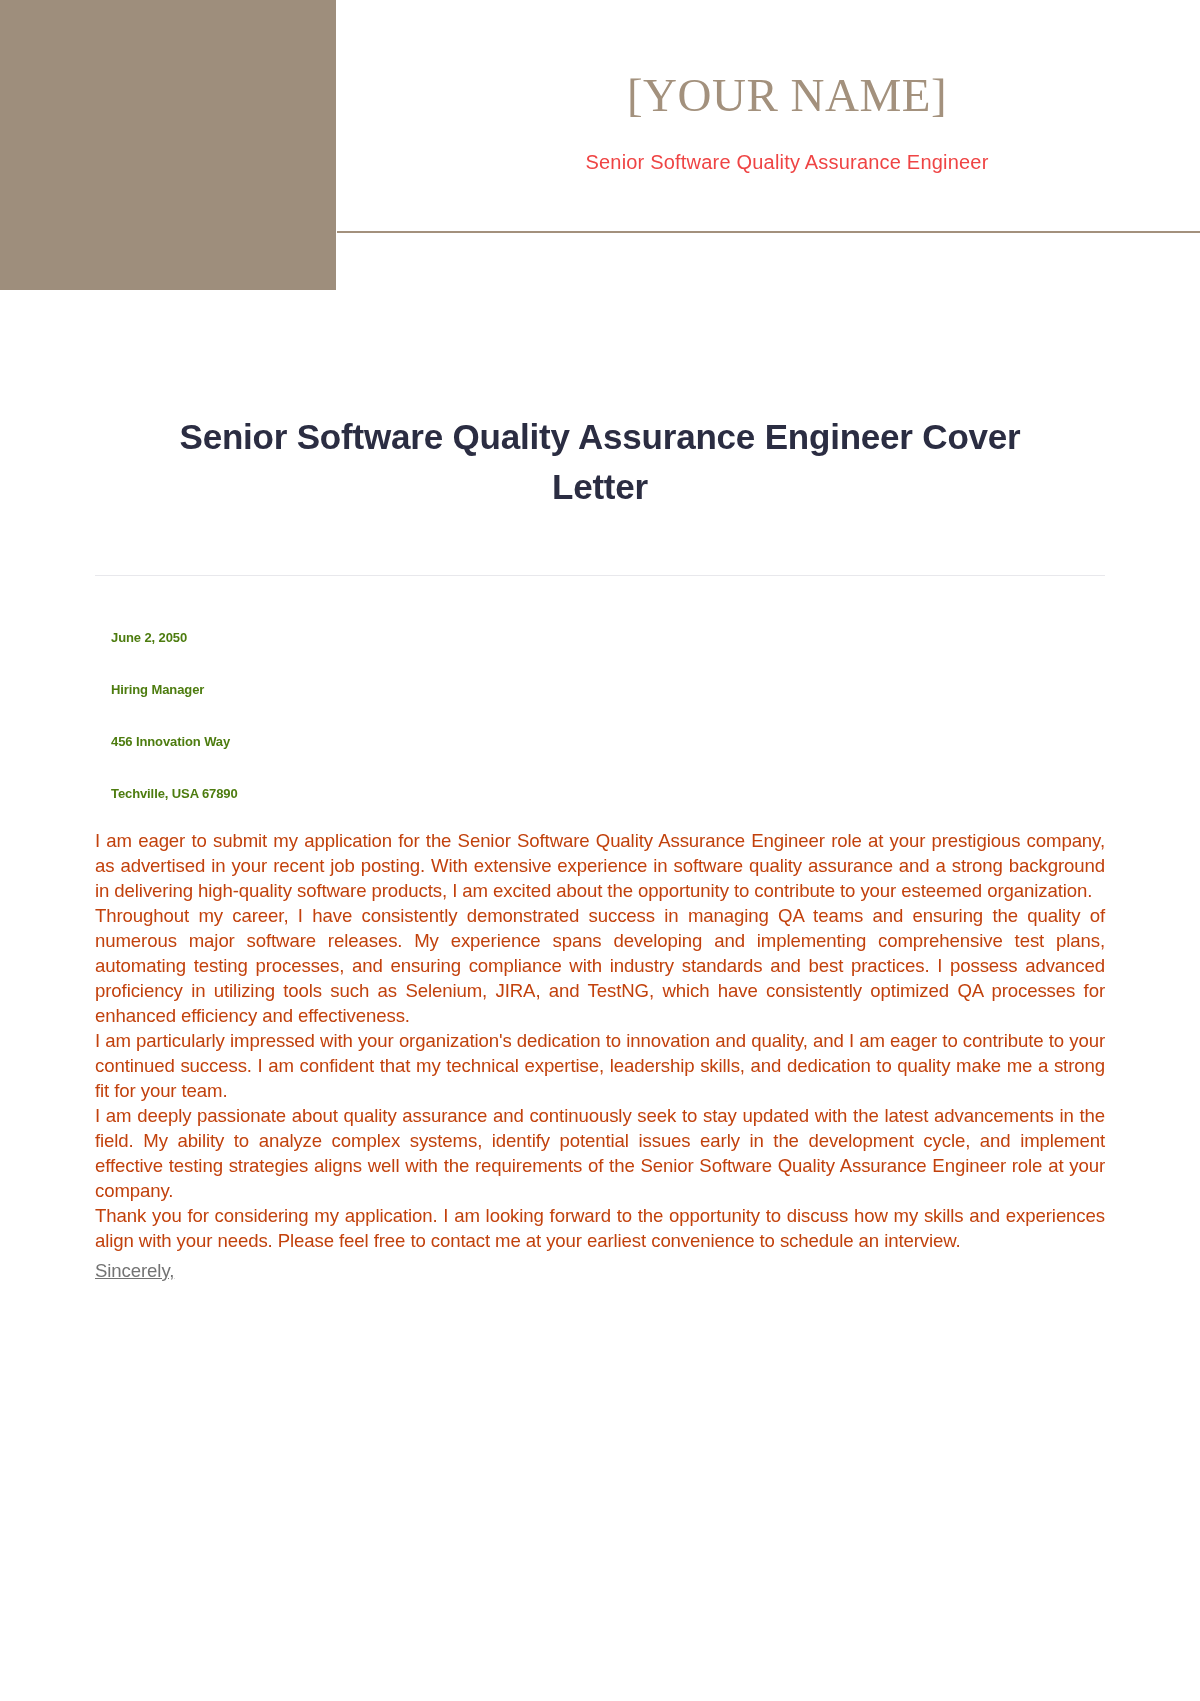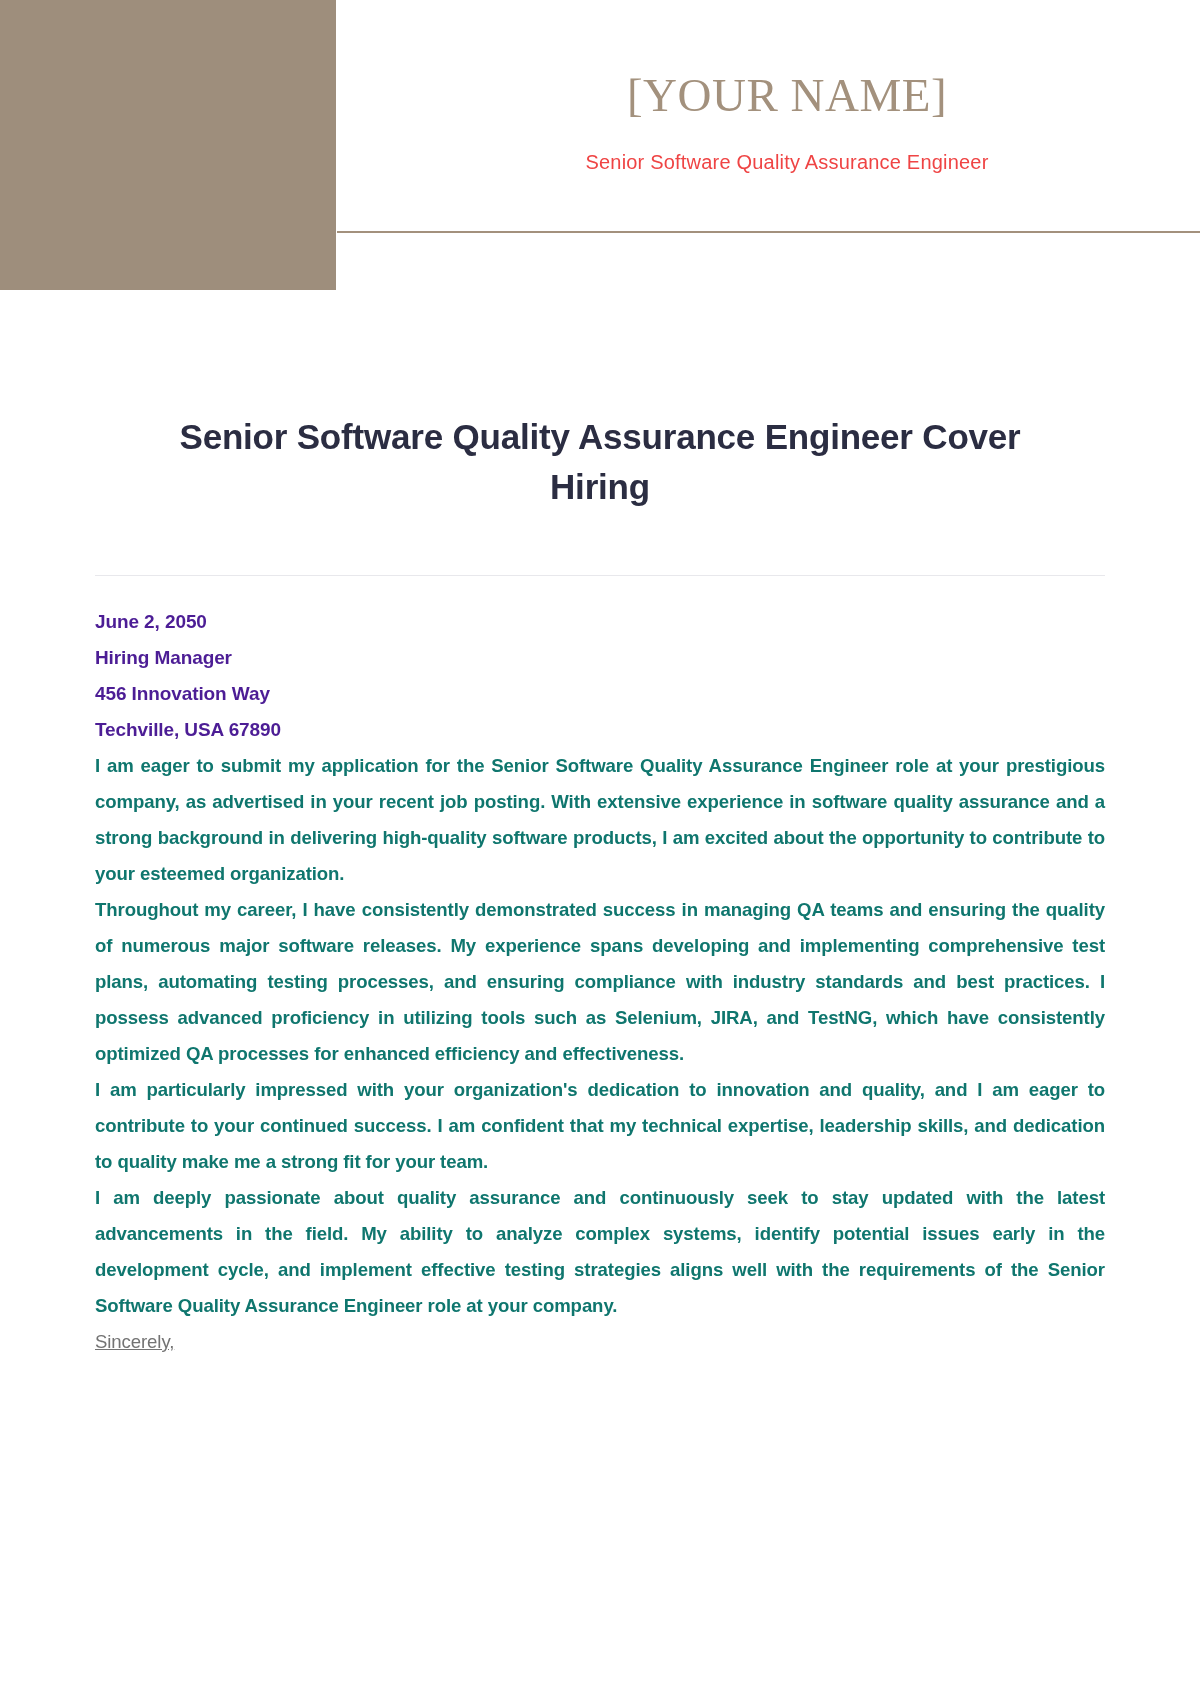--- a/index.html
+++ b/index.html
@@ -88,45 +88,45 @@
     background: #e8e8ec;
   }
 
   
   .letter {
     margin: 0 auto;
     padding-top: 28px;
     width: 1010px;
   }
   .addr-line {
-    margin: 0;
-    font-size: 19px;
+    margin: 16px;
+    font-size: 13px;
     font-weight: 700;
     line-height: 36px;
-    color: #4c1d95;
+    color: #4d7c0f;
     letter-spacing: -0.1px;
   }
   .salutation {
     margin: 0;
     font-size: 19px;
     font-weight: 400;
     line-height: 36px;
     color: #4a4e5e;
     letter-spacing: -0.1px;
   }
   .salutation b {
     font-weight: 700;
     color: #32364a;
   }
   .para {
     margin: 0;
     font-size: 18.6px;
-    font-weight: 700;
-    line-height: 36px;
-    color: #0f766e;
+    font-weight: 400;
+    line-height: 25px;
+    color: #c2410c;
     text-align: justify;
     text-justify: inter-word;
     letter-spacing: -0.1px;
   }
   .closing {
     margin: 0;
     font-size: 18.6px;
     font-weight: 400;
     line-height: 36px;
     color: #737373;
@@ -141,32 +141,33 @@
 
   <div class="header">
     <div class="header-block"></div>
     <div class="header-text">
       <div class="applicant-name">[YOUR NAME]</div>
       <div class="applicant-role">Senior Software Quality Assurance Engineer</div>
     </div>
     <div class="header-rule"></div>
   </div>
 
-  <h1 class="doc-title">Senior Software Quality Assurance Engineer Cover Hiring</h1>
+  <h1 class="doc-title">Senior Software Quality Assurance Engineer Cover Letter</h1>
   <div class="title-rule"></div>
 
   <div class="letter">
 
     <div class="addr-line">June 2, 2050</div>
     <div class="addr-line">Hiring Manager</div>
     <div class="addr-line">456 Innovation Way</div>
     <div class="addr-line">Techville, USA 67890</div>
 
 
     <p class="para">I am eager to submit my application for the Senior Software Quality Assurance Engineer role at your prestigious company, as advertised in your recent job posting. With extensive experience in software quality assurance and a strong background in delivering high-quality software products, I am excited about the opportunity to contribute to your esteemed organization.</p>
     <p class="para">Throughout my career, I have consistently demonstrated success in managing QA teams and ensuring the quality of numerous major software releases. My experience spans developing and implementing comprehensive test plans, automating testing processes, and ensuring compliance with industry standards and best practices. I possess advanced proficiency in utilizing tools such as Selenium, JIRA, and TestNG, which have consistently optimized QA processes for enhanced efficiency and effectiveness.</p>
     <p class="para">I am particularly impressed with your organization's dedication to innovation and quality, and I am eager to contribute to your continued success. I am confident that my technical expertise, leadership skills, and dedication to quality make me a strong fit for your team.</p>
     <p class="para">I am deeply passionate about quality assurance and continuously seek to stay updated with the latest advancements in the field. My ability to analyze complex systems, identify potential issues early in the development cycle, and implement effective testing strategies aligns well with the requirements of the Senior Software Quality Assurance Engineer role at your company.</p>
+    <p class="para">Thank you for considering my application. I am looking forward to the opportunity to discuss how my skills and experiences align with your needs. Please feel free to contact me at your earliest convenience to schedule an interview.</p>
 
     <div class="closing">Sincerely,</div>
   </div>
 
 </div>
 
 </body></html>

